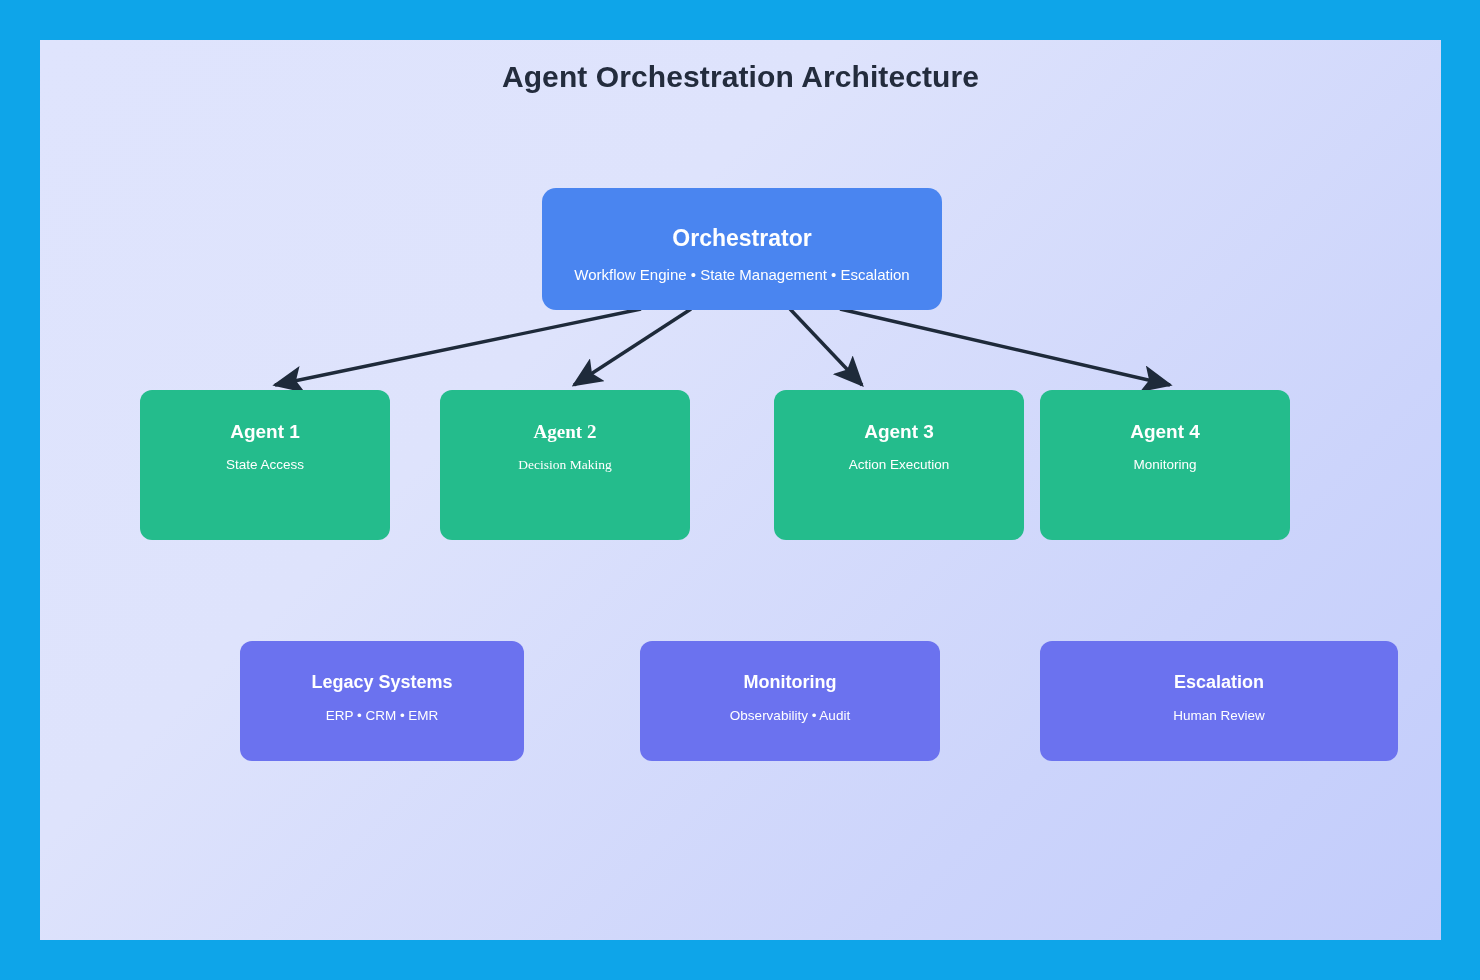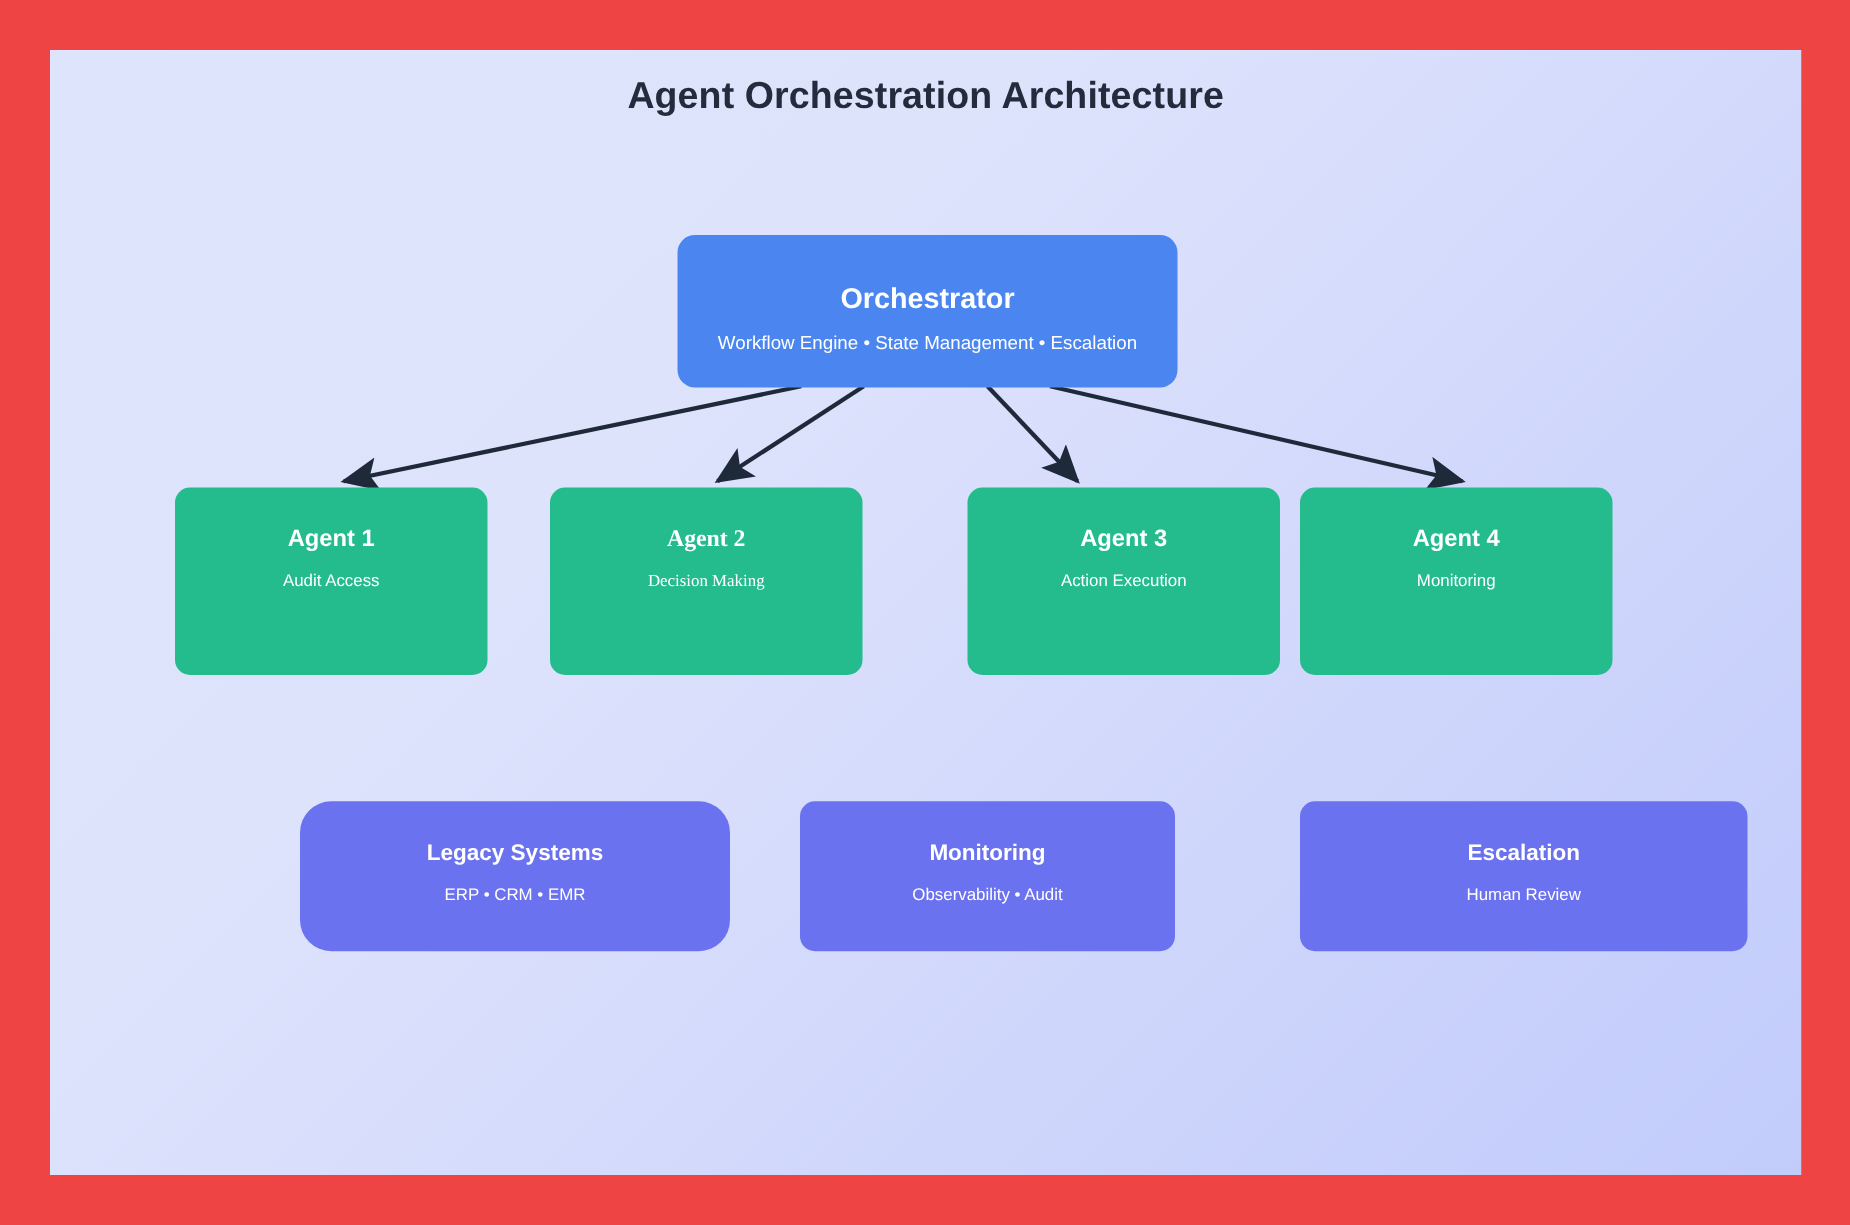--- a/index.html
+++ b/index.html
@@ -10,21 +10,21 @@
     width: 1480px;
     height: 980px;
     overflow: hidden;
     font-family: "Liberation Sans", sans-serif;
   }
 
   #root {
     position: relative;
     width: 1480px;
     height: 980px;
-    background: #ef4444;
+    background: #0ea5e9;
   }
 
   
   #canvas {
     position: absolute;
     left: 40px;
     top: 40px;
     width: 1401px;
     height: 900px;
     background: linear-gradient(135deg, #dfe4fd 0%, #dee3fc 35%, #ccd4fb 75%, #c2ccfb 100%);
@@ -147,39 +147,39 @@
       <line x1="800" y1="269" x2="1130" y2="345" stroke="#1e2a3a" stroke-width="3.4" marker-end="url(#arrowhead)"></line>
     </svg>
 
     <div class="node orchestrator" style="left:502px; top:148px; width:400px; height:122px;">
       <div class="node-title">Orchestrator</div>
       <div class="node-subtitle">Workflow Engine • State Management • Escalation</div>
     </div>
 
     <div class="node agent" style="left:100px; top:350px; width:250px; height:150px;">
       <div class="node-title">Agent 1</div>
-      <div class="node-subtitle">Audit Access</div>
+      <div class="node-subtitle">State Access</div>
     </div>
 
     <div class="node agent" style="left:400px; top:350px; width:250px; height:150px;font-family:Liberation Serif, serif;">
       <div class="node-title">Agent 2</div>
       <div class="node-subtitle">Decision Making</div>
     </div>
 
     <div class="node agent" style="left:734px; top:350px; width:250px; height:150px;">
       <div class="node-title">Agent 3</div>
       <div class="node-subtitle">Action Execution</div>
     </div>
 
     <div class="node agent" style="left:1000px; top:350px; width:250px; height:150px;">
       <div class="node-title">Agent 4</div>
       <div class="node-subtitle">Monitoring</div>
     </div>
 
-    <div class="node support" style="left:200px; top:601px; width:344px; height:120px;border-radius:25px;">
+    <div class="node support" style="left:200px; top:601px; width:284px; height:120px;">
       <div class="node-title">Legacy Systems</div>
       <div class="node-subtitle">ERP • CRM • EMR</div>
     </div>
 
     <div class="node support" style="left:600px; top:601px; width:300px; height:120px;">
       <div class="node-title">Monitoring</div>
       <div class="node-subtitle">Observability • Audit</div>
     </div>
 
     <div class="node support" style="left:1000px; top:601px; width:358px; height:120px;">

